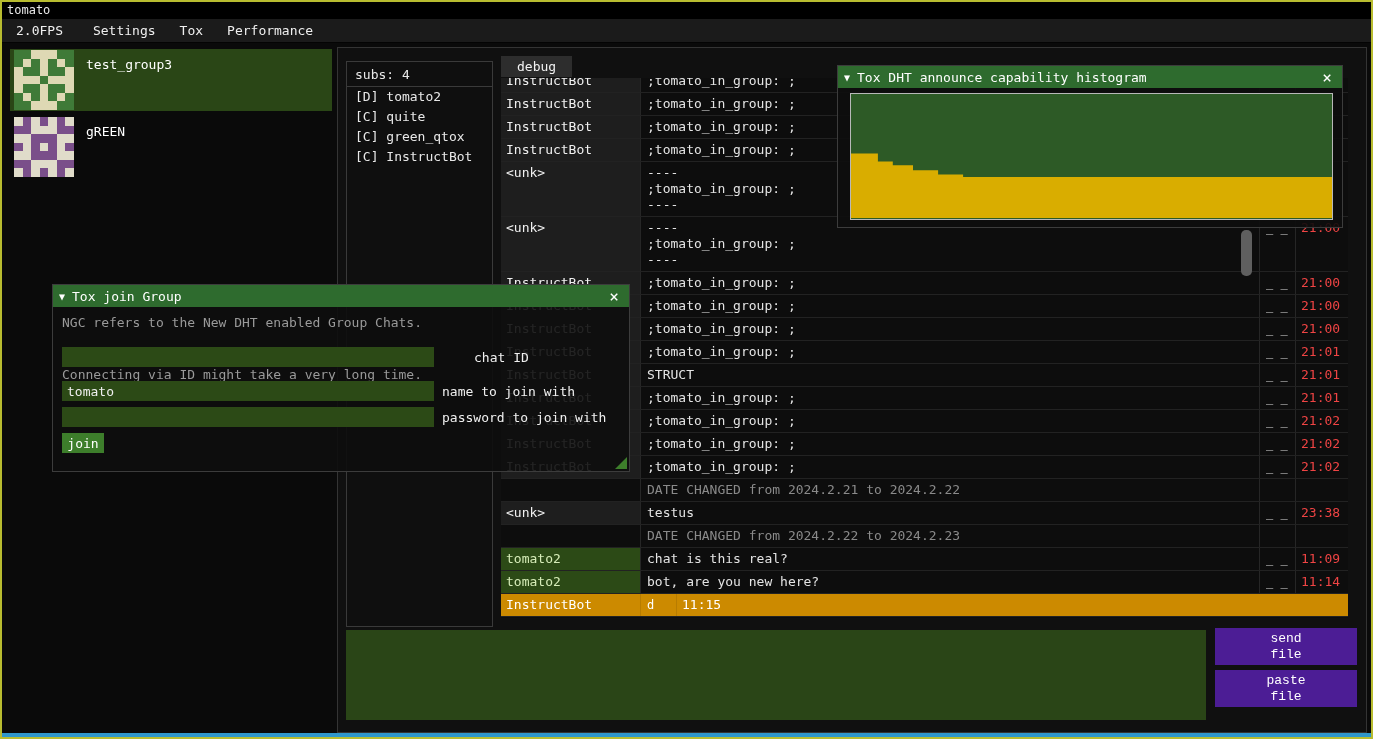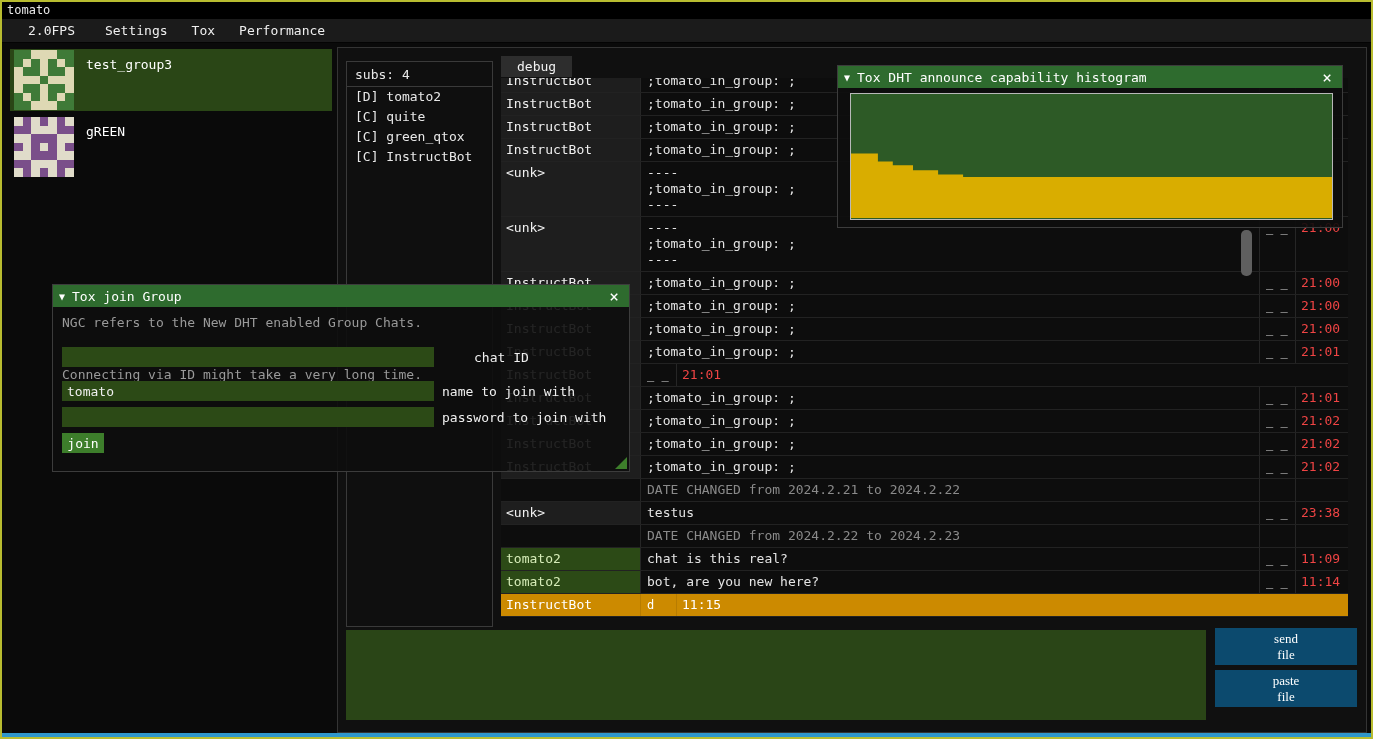--- a/index.html
+++ b/index.html
@@ -6,21 +6,21 @@
   html,body { background:#1a1a1a; }
   .app {
     position:relative; width:1373px; height:739px;
     background:#0a0a0a; border:2px solid #b8bc30;
     font-family:"DejaVu Sans Mono", monospace; color:#e8e8e8;
     overflow:hidden;
   }
   .bottom-edge { position:absolute; left:0; right:0; bottom:0; height:4px; background:#2f97cb; }
 
   .titlebar { position:absolute; top:0; left:0; right:0; height:17px; background:#000; padding:1px 5px; font-size:12px; }
-  .menubar { position:absolute; top:17px; left:0; right:0; height:24px; background:#1b1b1b; display:flex; align-items:center; padding-left:14px; border-bottom:1px solid #040404; }
+  .menubar { position:absolute; top:17px; left:0; right:0; height:24px; background:#1b1b1b; display:flex; align-items:center; padding-left:2px; border-bottom:1px solid #040404; }
   .menu-item { padding:3px 12px; font-size:13px; color:#efefef; cursor:default; }
   .menu-item.fps { margin-right:6px; }
 
   .sidebar { position:absolute; left:8px; top:47px; width:322px; }
   .group-item { position:relative; height:62px; margin-bottom:5px; display:flex; cursor:pointer; }
   .group-item.selected { background:#2a4616; }
   .avatar { width:60px; height:60px; margin:1px 0 0 4px; display:grid; grid-template-columns:repeat(7,1fr); grid-template-rows:repeat(7,1fr); flex:none; }
   .group-label { margin:8px 0 0 12px; font-size:13px; color:#fff; }
 
   .chat-window { position:absolute; left:335px; top:45px; width:1030px; height:686px; background:#101010; border:1px solid #343434; z-index:1; }
@@ -39,21 +39,21 @@
   .c-flags { width:36px; flex:none; padding:3px 0 0 6px; font-size:12px; line-height:16px; border-right:1px solid #262626; color:#d8d8d8; }
   .c-time { width:52px; flex:none; padding:3px 0 0 5px; font-size:13px; line-height:16px; color:#ef4444; }
   .s-gray { background:#1e1e1e; }
   .s-green { background:#2c4a16; color:#d6ecb8; }
   .crow.system .c-msg { color:#8a8a8a; }
   .crow.orange { background:#cc8a00; }
   .crow.orange .c-msg, .crow.orange .c-sender, .crow.orange .c-flags, .crow.orange .c-time { color:#ffffff; border-right-color:#b87c00; }
   .chat-scrollbar { position:absolute; left:740px; top:152px; width:11px; height:46px; background:#5f5f5f; border-radius:5px; cursor:pointer; }
 
   .msg-input { position:absolute; left:8px; top:582px; width:860px; height:90px; background:#2a4517; cursor:text; }
-  .file-btn { position:absolute; left:877px; width:142px; height:37px; background:#0c4a6e; border:none; color:#fff; font-family:Liberation Serif, serif; font-size:13px; line-height:16px; white-space:pre-line; text-align:center; cursor:pointer; }
+  .file-btn { position:absolute; left:877px; width:142px; height:37px; background:#4c1d95; border:none; color:#fff; font-family:Liberation Mono, monospace; font-size:13px; line-height:16px; white-space:pre-line; text-align:center; cursor:pointer; }
   .file-btn.send { top:580px; }
   .file-btn.paste { top:622px; }
 
   .dialog { position:absolute; background:rgba(13,13,13,0.9); border:1px solid #3c3c3c; }
   .join-dialog { left:50px; top:282px; width:578px; height:188px; z-index:20; }
   .histo-window { left:835px; top:63px; width:506px; height:163px; z-index:15; }
   .dlg-title { height:22px; background:#2e6b2e; display:flex; align-items:center; padding:0 6px; font-size:13px; color:#fff; cursor:move; }
   .collapse { font-size:10px; margin-right:7px; cursor:pointer; }
   .dlg-title-text { flex:1; white-space:nowrap; overflow:hidden; }
   .close { margin-left:auto; font-size:16px; padding:0 4px; cursor:pointer; }
@@ -271,20 +271,21 @@
             <div class="c-time">21:00</div>
           </div>
           <div class="crow">
             <div class="c-sender s-gray">InstructBot</div>
             <div class="c-msg">;tomato_in_group: ;</div>
             <div class="c-flags">_ _</div>
             <div class="c-time">21:01</div>
           </div>
           <div class="crow">
             <div class="c-sender s-gray">InstructBot</div>
+            <div class="c-msg">STRUCT</div>
             <div class="c-flags">_ _</div>
             <div class="c-time">21:01</div>
           </div>
           <div class="crow">
             <div class="c-sender s-gray">InstructBot</div>
             <div class="c-msg">;tomato_in_group: ;</div>
             <div class="c-flags">_ _</div>
             <div class="c-time">21:01</div>
           </div>
           <div class="crow">

